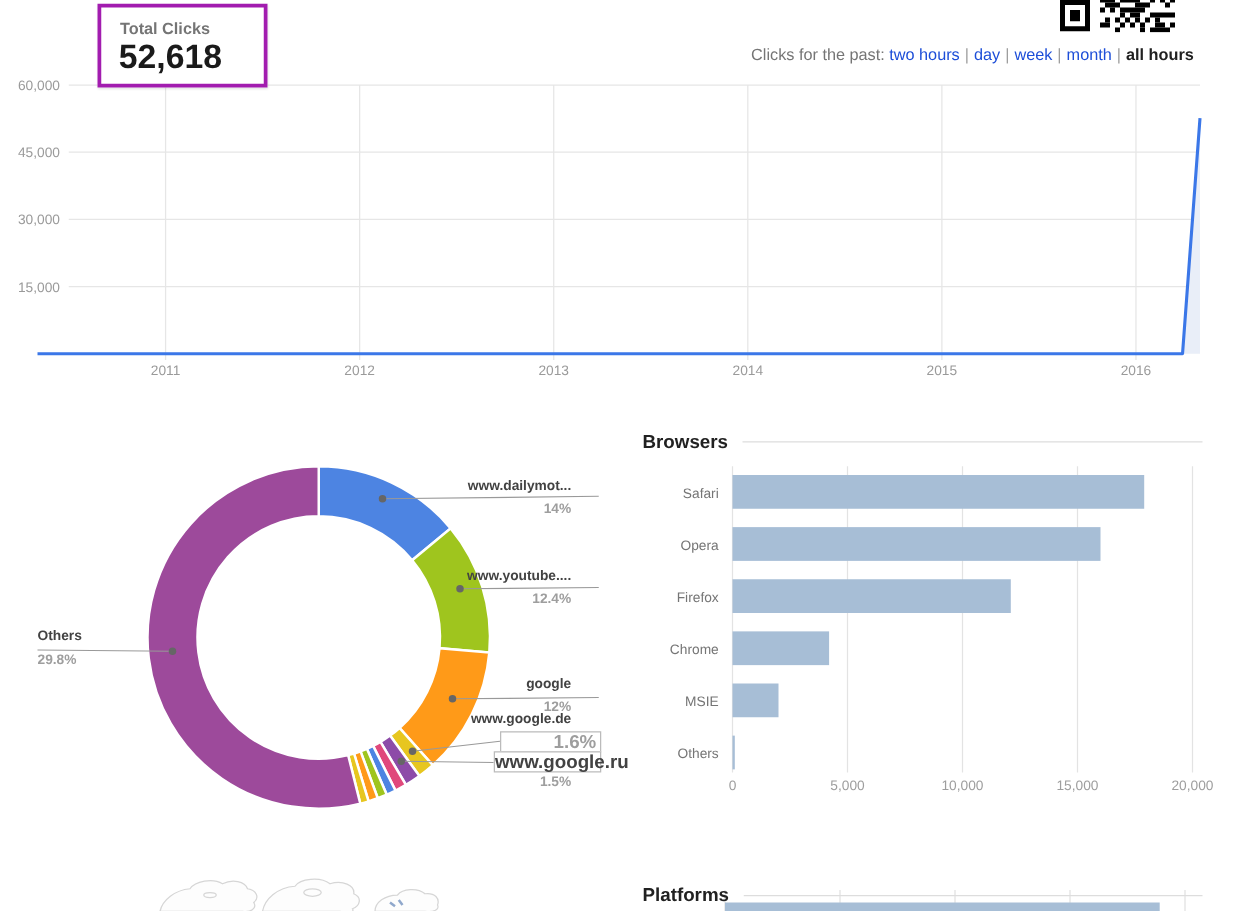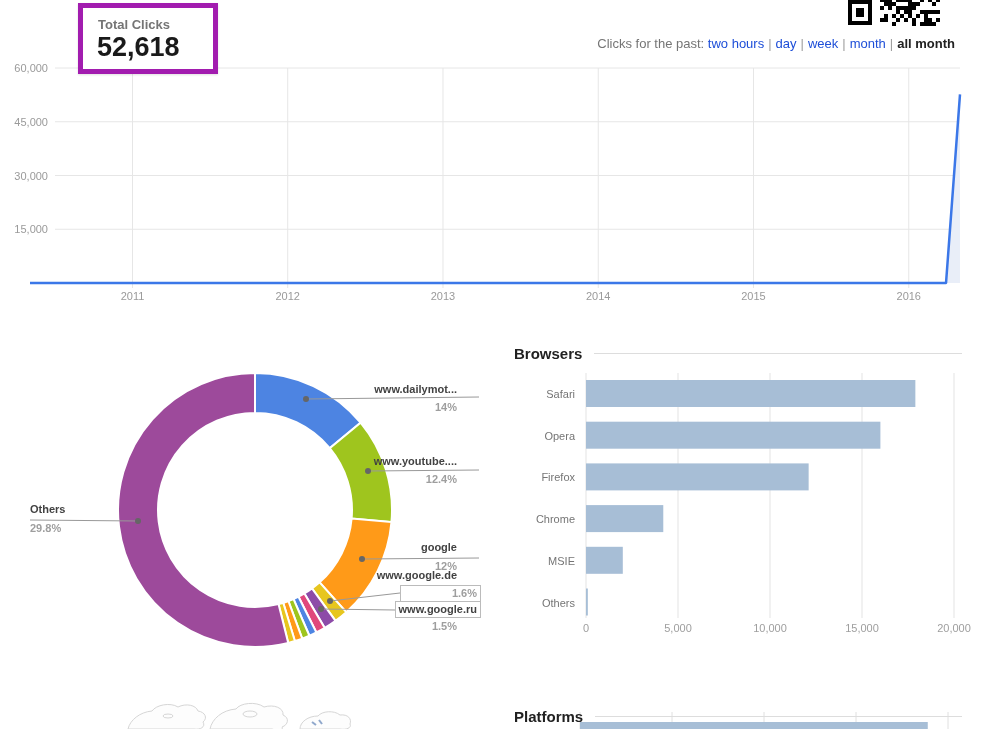--- a/index.html
+++ b/index.html
@@ -1,21 +1,21 @@
 <!DOCTYPE html>
 <html><head>
 <meta charset="utf-8">
 <style>
   html,body{margin:0;padding:0;background:#fff;}
   #app{position:relative;width:988px;height:729px;background:#fff;overflow:hidden;
        font-family:"Liberation Sans",sans-serif;color:#212121;}
 
   
   .total-box{position:absolute;left:78px;top:3px;width:130px;height:61px;background:#fff;
-             border:5px solid #a21caf;box-shadow:0 1px 2px rgba(0,0,0,.12);z-index:5;}
+             border:3px solid #a21caf;box-shadow:0 1px 2px rgba(0,0,0,.12);z-index:5;}
   .total-label{position:absolute;left:15px;top:9px;font-size:13px;font-weight:bold;color:#757575;}
   .total-value{position:absolute;left:14px;top:24px;font-size:27px;font-weight:bold;color:#1a1a1a;}
 
   
   .qr{position:absolute;left:846px;top:0;width:94px;height:26px;overflow:hidden;}
 
   
   .period{position:absolute;top:36px;right:33px;font-size:13px;color:#757575;white-space:nowrap;}
   .period a{color:#1d4ed8;text-decoration:none;cursor:pointer;}
   .period .sep{color:#9e9e9e;padding:0 4px;}
@@ -39,21 +39,21 @@
 
   
   .co{position:absolute;font-size:11px;white-space:nowrap;z-index:4;}
   .co.name{font-weight:bold;color:#424242;}
   .co.pct{font-weight:bold;color:#9e9e9e;}
   .ra{right:531px;text-align:right;}
   .co-dm-l{top:383px;} .co-dm-p{top:401px;}
   .co-yt-l{top:455px;} .co-yt-p{top:473px;}
   .co-un-l{top:541px;} .co-un-p{top:560px;}
   .co-de-l{top:569px;}
-  .co-box{position:absolute;border:1px solid #bbb;background:#fff;font-size:11px;
+  .co-box{position:absolute;border:1px solid #bbb;background:#fff;font-size:15px;
           text-align:right;line-height:15px;padding-right:3px;z-index:4;}
   .co-de-box{left:400px;top:585px;width:76px;height:15px;font-weight:bold;color:#9e9e9e;}
   .co-ru-box{left:395px;top:601px;width:81px;height:15px;font-weight:bold;color:#424242;}
   .co-ru-p{top:620px;}
   .co-ot-l{left:30px;top:503px;} .co-ot-p{left:30px;top:522px;}
 </style>
 </head>
 <body>
 
 <div id="app">
@@ -116,21 +116,21 @@
         <rect x="90" y="18" width="4" height="4" fill="#000"></rect>
         <rect x="46" y="22" width="4" height="4" fill="#000"></rect>
         <rect x="66" y="22" width="4" height="4" fill="#000"></rect>
         <rect x="74" y="22" width="4" height="4" fill="#000"></rect>
         <rect x="78" y="22" width="4" height="4" fill="#000"></rect>
         <rect x="82" y="22" width="4" height="4" fill="#000"></rect>
         <rect x="86" y="22" width="4" height="4" fill="#000"></rect>
       </svg>
   </div>
 
-  <div class="period" id="period"><span>Clicks for the past: </span><a href="#">two hours</a><span class="sep">|</span><a href="#">day</a><span class="sep">|</span><a href="#">week</a><span class="sep">|</span><a href="#">month</a><span class="sep">|</span><strong>all month</strong></div>
+  <div class="period" id="period"><span>Clicks for the past: </span><a href="#">two hours</a><span class="sep">|</span><a href="#">day</a><span class="sep">|</span><a href="#">week</a><span class="sep">|</span><a href="#">month</a><span class="sep">|</span><strong>all hours</strong></div>
 
   <div class="traffic">
     <svg id="traffic-svg" width="988" height="250">
         <line x1="55" y1="169.25" x2="960" y2="169.25" stroke="#e6e6e6" stroke-width="1"></line>
         <text x="48" y="173.25" text-anchor="end" fill="#9a9a9a" font-size="11" font-family="&quot;Liberation Sans&quot;,sans-serif">15,000</text>
         <line x1="55" y1="115.5" x2="960" y2="115.5" stroke="#e6e6e6" stroke-width="1"></line>
         <text x="48" y="119.5" text-anchor="end" fill="#9a9a9a" font-size="11" font-family="&quot;Liberation Sans&quot;,sans-serif">30,000</text>
         <line x1="55" y1="61.75" x2="960" y2="61.75" stroke="#e6e6e6" stroke-width="1"></line>
         <text x="48" y="65.75" text-anchor="end" fill="#9a9a9a" font-size="11" font-family="&quot;Liberation Sans&quot;,sans-serif">45,000</text>
         <line x1="55" y1="8" x2="960" y2="8" stroke="#e6e6e6" stroke-width="1"></line>

